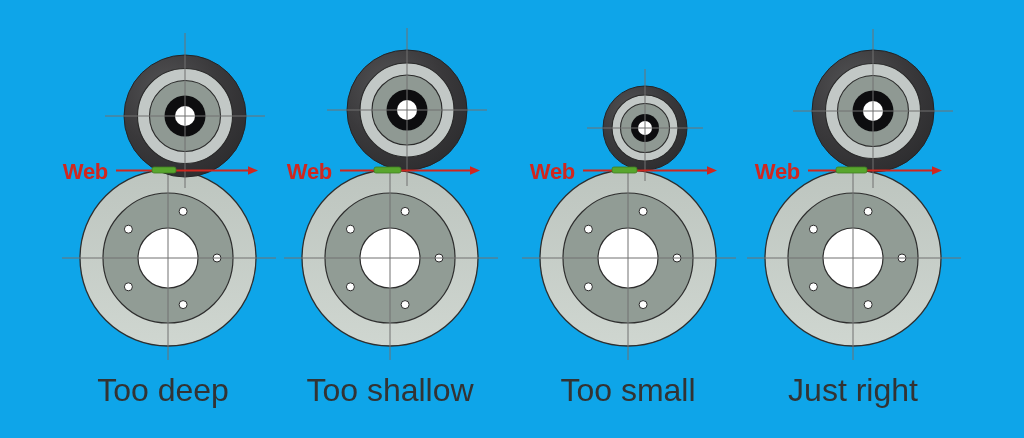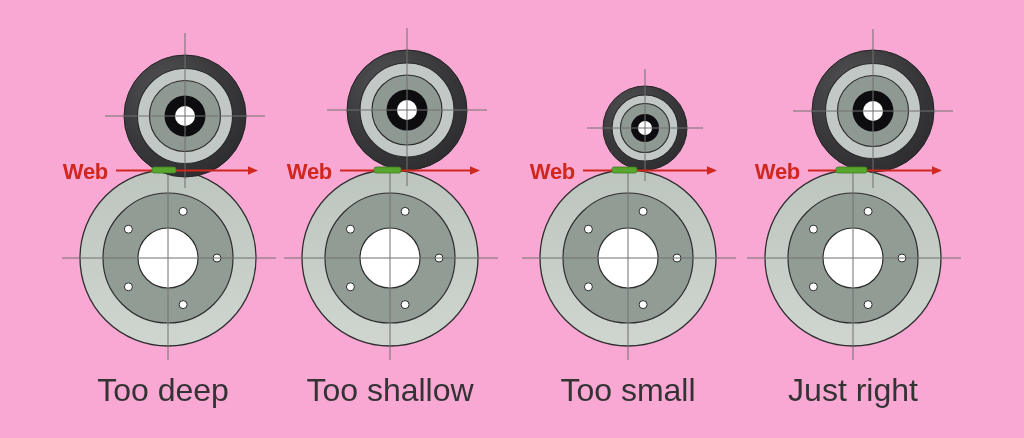--- a/index.html
+++ b/index.html
@@ -1,20 +1,20 @@
 <!DOCTYPE html>
 <html><head>
 <meta charset="utf-8">
 <style>
   html, body { margin: 0; padding: 0; background: #ffffff; }
   .stage {
     position: relative;
     width: 1024px;
     height: 438px;
-    background: #f9a8d4;
+    background: #0ea5e9;
     overflow: hidden;
     font-family: "Liberation Sans", sans-serif;
   }
   svg { display: block; }
 
   
   .rim   { fill: url(#rimGrad); stroke: #2e2e2e; stroke-width: 1.3; }
   .disc  { fill: #919c95; stroke: #2e2e2e; stroke-width: 1.2; }
   .bore  { fill: #ffffff; stroke: #2e2e2e; stroke-width: 1.2; }
   .bolt  { fill: #ffffff; stroke: #2c2c2c; stroke-width: 1; }

